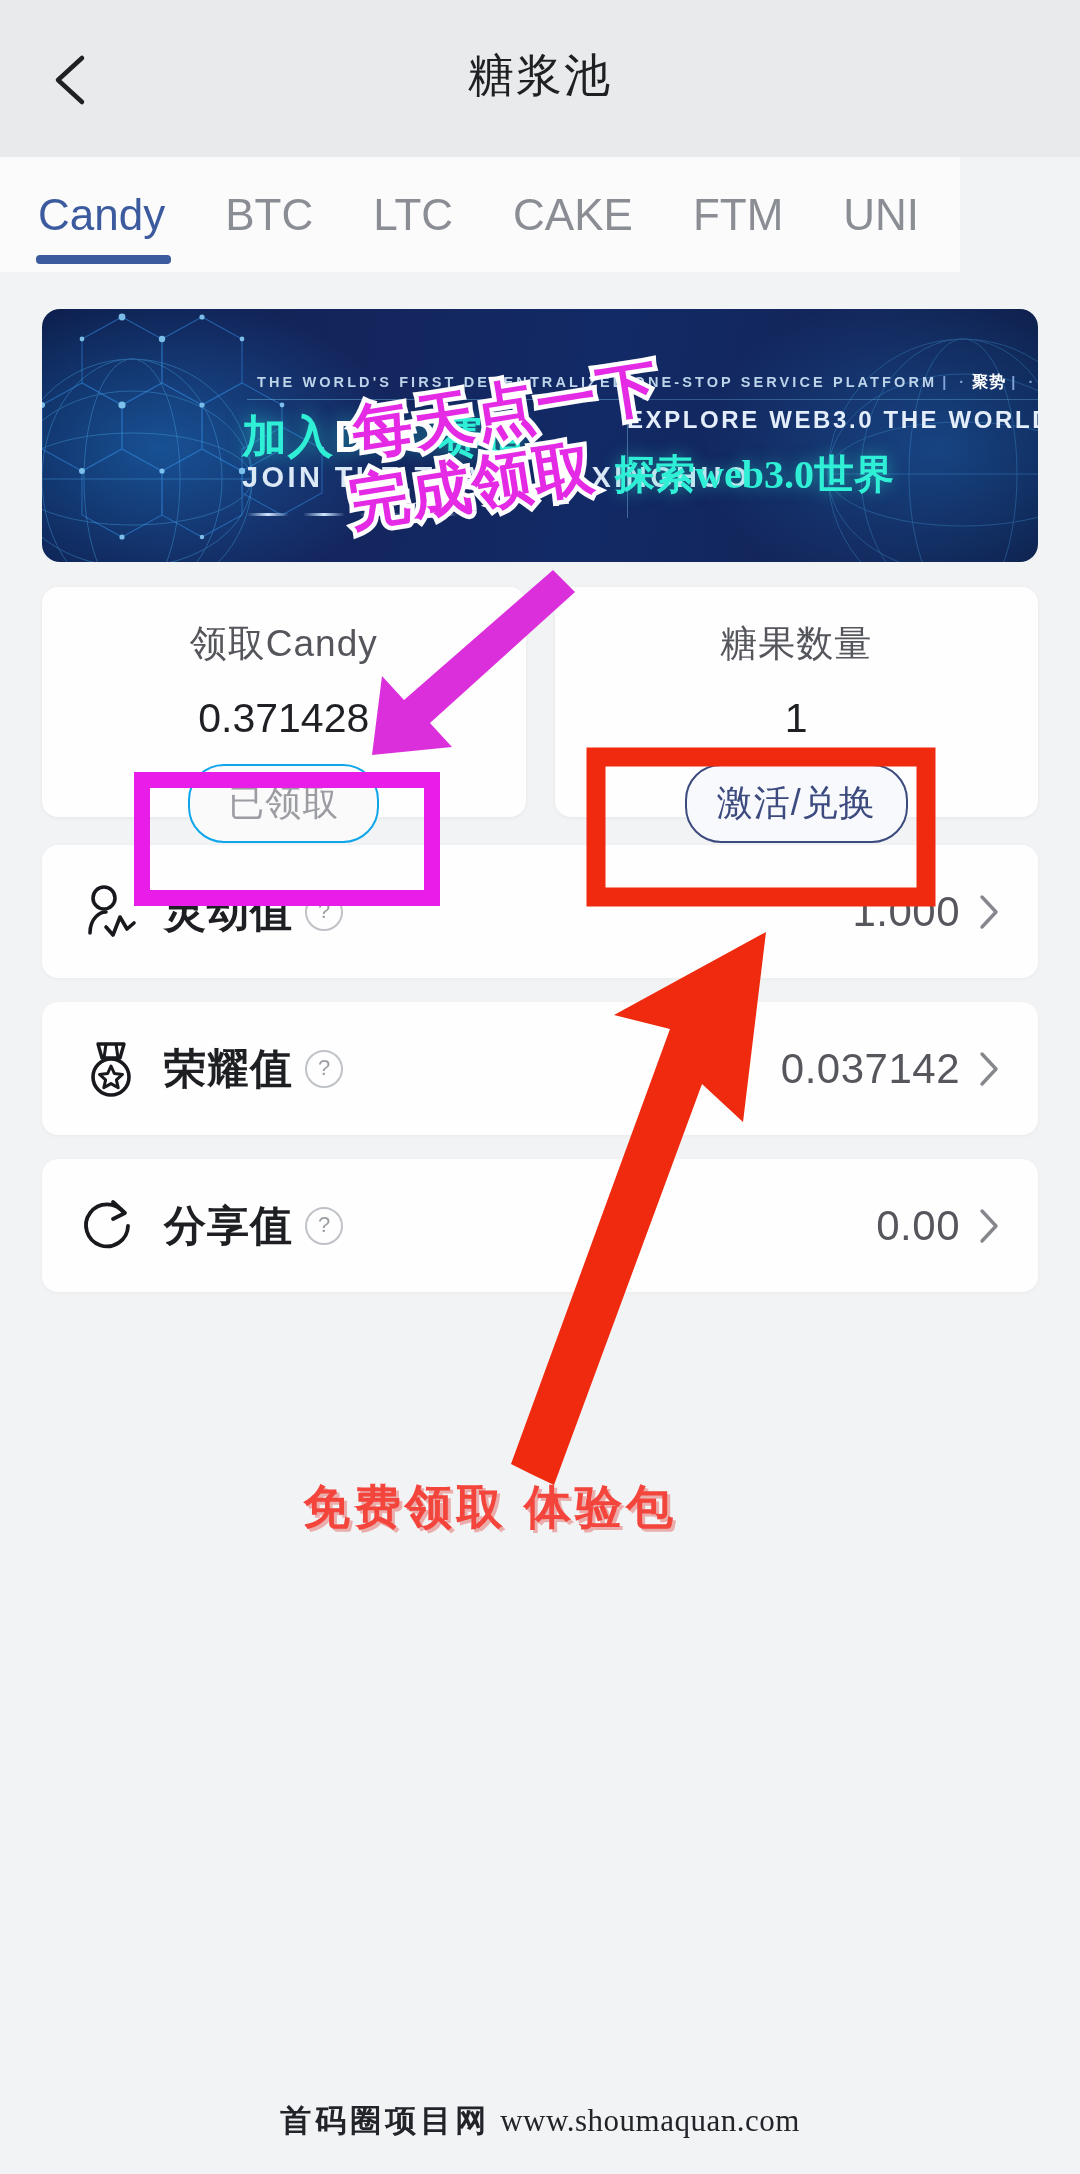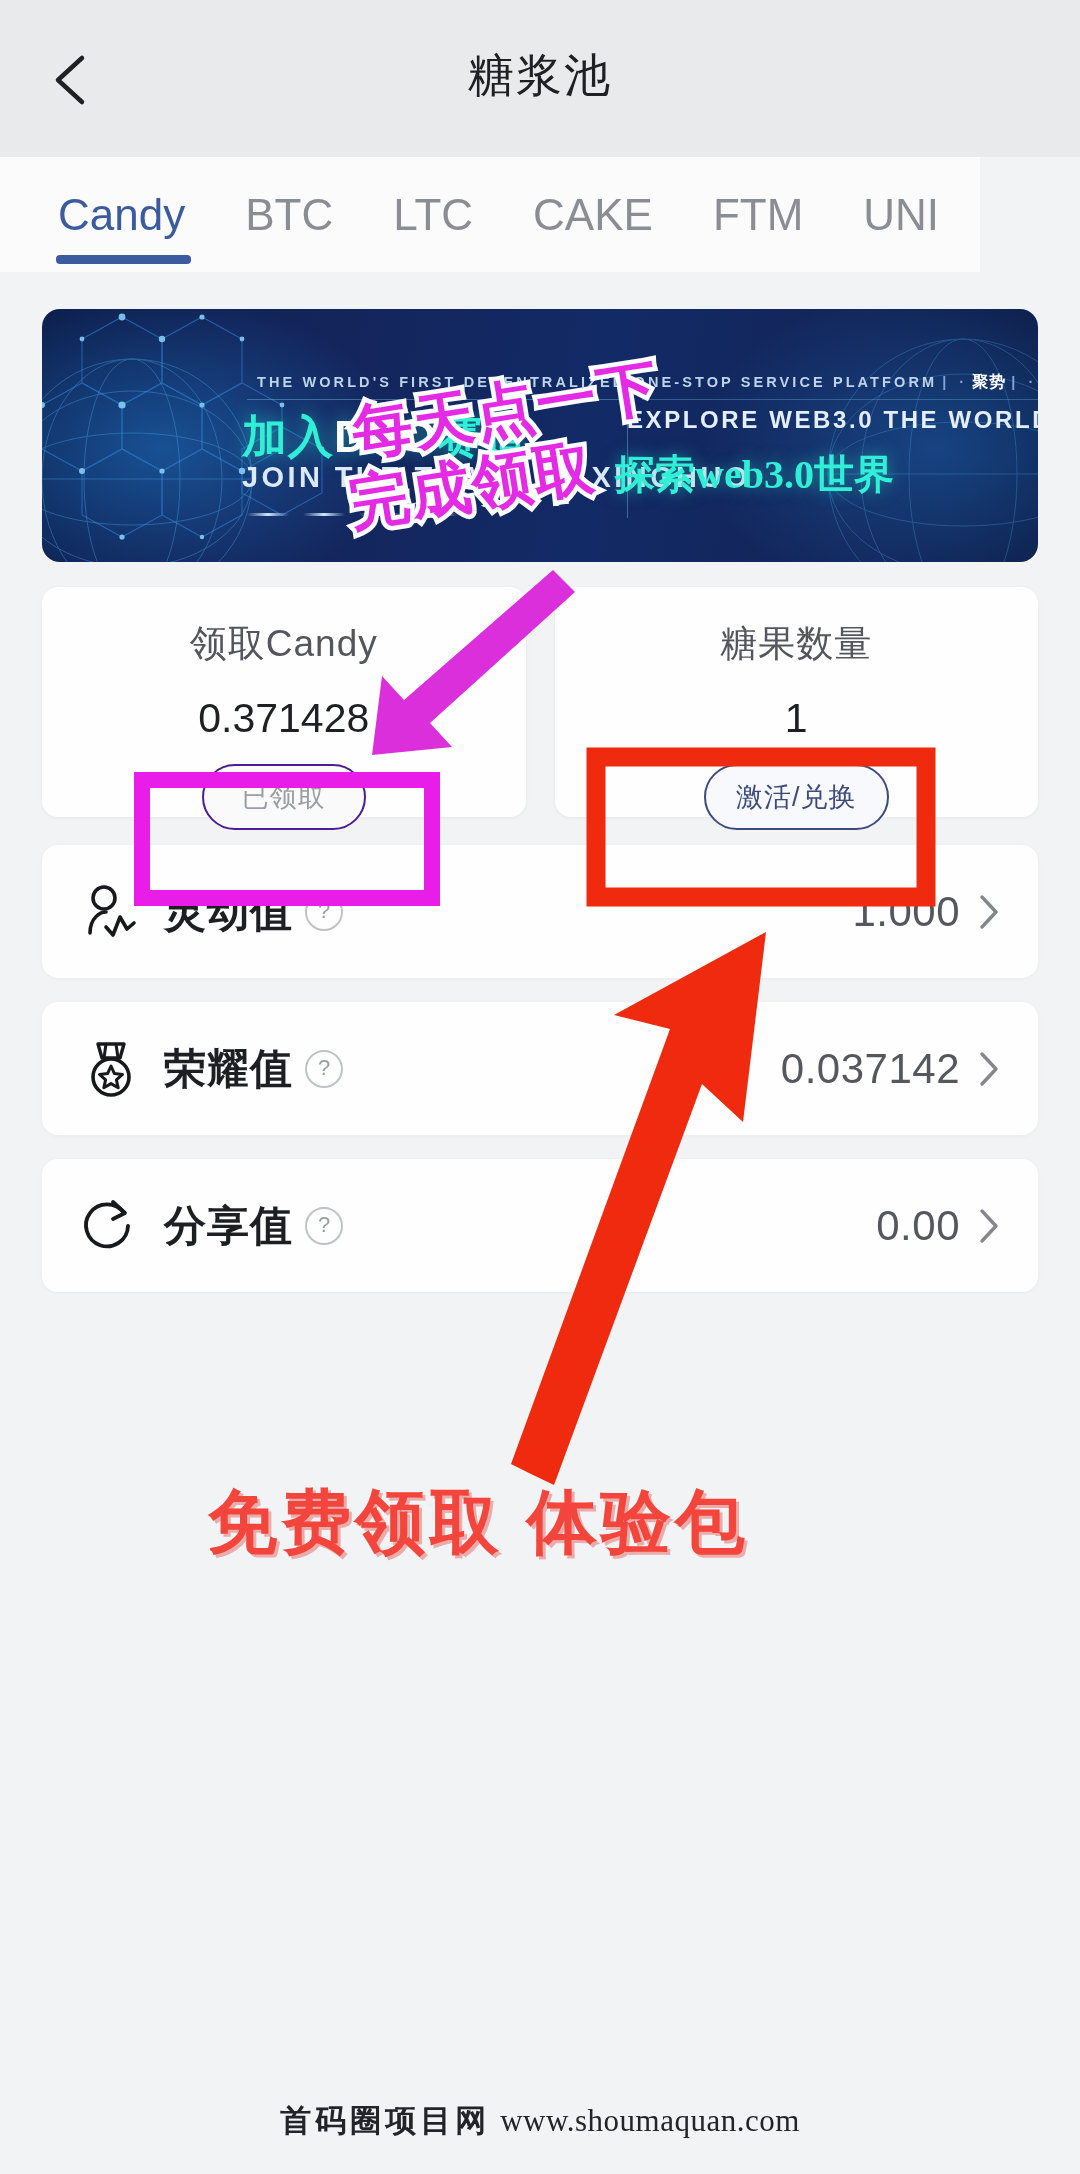--- a/index.html
+++ b/index.html
@@ -23,21 +23,21 @@
   .back-icon svg{display:block;}
   .nav-title{
     position:absolute;left:0;top:45px;width:1080px;
     text-align:center;font-size:46px;color:#1f2024;
     font-weight:500;letter-spacing:2px;
   }
 
   
   .tabbar{
     position:absolute;top:157px;left:0;width:960px;height:115px;
-    background:#fbfbfc;overflow:hidden;padding-left:20px;
+    background:#fbfbfc;overflow:hidden;
   }
   .tabs{
     display:flex;align-items:center;height:115px;
     padding-left:34px;box-sizing:border-box;white-space:nowrap;
   }
   .tab{
     font-size:44px;color:#8a8d93;margin-right:52px;
     position:relative;height:115px;display:flex;align-items:center;
     padding:0 4px;
   }
@@ -110,23 +110,23 @@
   }
   .scard{
     flex:1;background:#fefefe;border-radius:16px;
     box-shadow:0 1px 4px rgba(0,0,0,.05);
     display:flex;flex-direction:column;align-items:center;
     padding-top:32px;box-sizing:border-box;position:relative;
   }
   .scard-title{font-size:37px;color:#54565c;letter-spacing:1px;}
   .scard-value{font-size:41px;color:#1e2024;margin-top:26px;}
   .pill{
-    margin-top:22px;border-radius:36px;border:2px solid #4c1d95;
+    margin-top:22px;border-radius:36px;border:2px solid #0ea5e9;
     background:#fafafa;color:#9b9da3;
-    font-size:27px;padding:13px 38px;letter-spacing:1px;
+    font-size:36px;padding:13px 38px;letter-spacing:1px;
   }
   .pill.blue{
     border-color:#3c4a7e;color:#3c4a7e;background:#f7f9fd;
     padding:13px 30px;
   }
 
   
   .rows{position:absolute;left:42px;top:845px;width:996px;}
   .row{
     height:133px;background:#fefefe;border-radius:16px;
@@ -150,22 +150,22 @@
   .pink-text{
     position:absolute;left:348px;top:404px;width:420px;
     font-size:60px;font-weight:900;color:#e42ae4;line-height:1.02;
     transform:rotate(-9deg);transform-origin:left top;
     -webkit-text-stroke:9px #ffffff;paint-order:stroke fill;
     letter-spacing:2px;
   }
   .pink-text .l2{display:block;margin-left:-14px;margin-top:8px;}
 
   .red-caption{
-    position:absolute;left:0;top:1476px;width:956px;text-align:center;
-    font-size:70px;font-weight:900;color:#f4453c;letter-spacing:4px;
+    position:absolute;left:12px;top:1476px;width:956px;text-align:center;
+    font-size:47px;font-weight:900;color:#f4453c;letter-spacing:4px;
     text-shadow:3px 3px 0 rgba(220,60,50,.38);
   }
 
   .footer{
     position:absolute;left:0;top:2100px;width:1080px;text-align:center;
     font-size:31px;color:#23242a;font-family:"Liberation Serif","DejaVu Serif",serif;
   }
   .footer .cn{letter-spacing:4px;font-weight:600;text-align:center;}
   .footer .url{letter-spacing:.5px;margin-left:10px;}
 </style>

